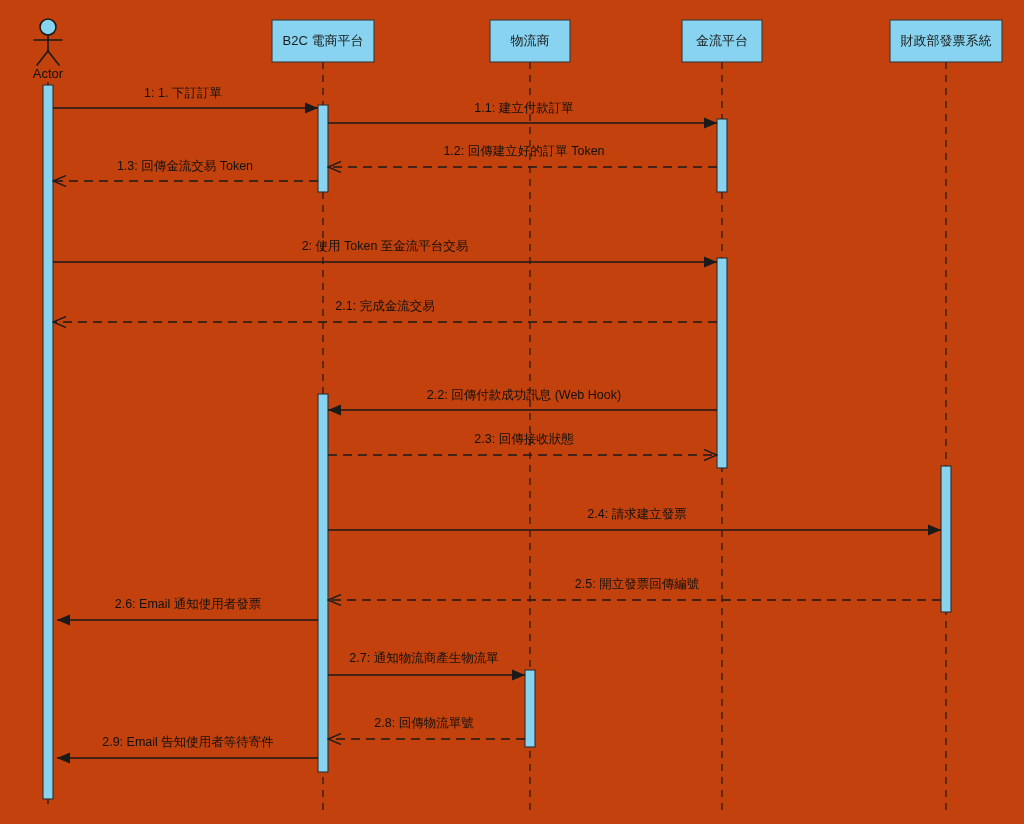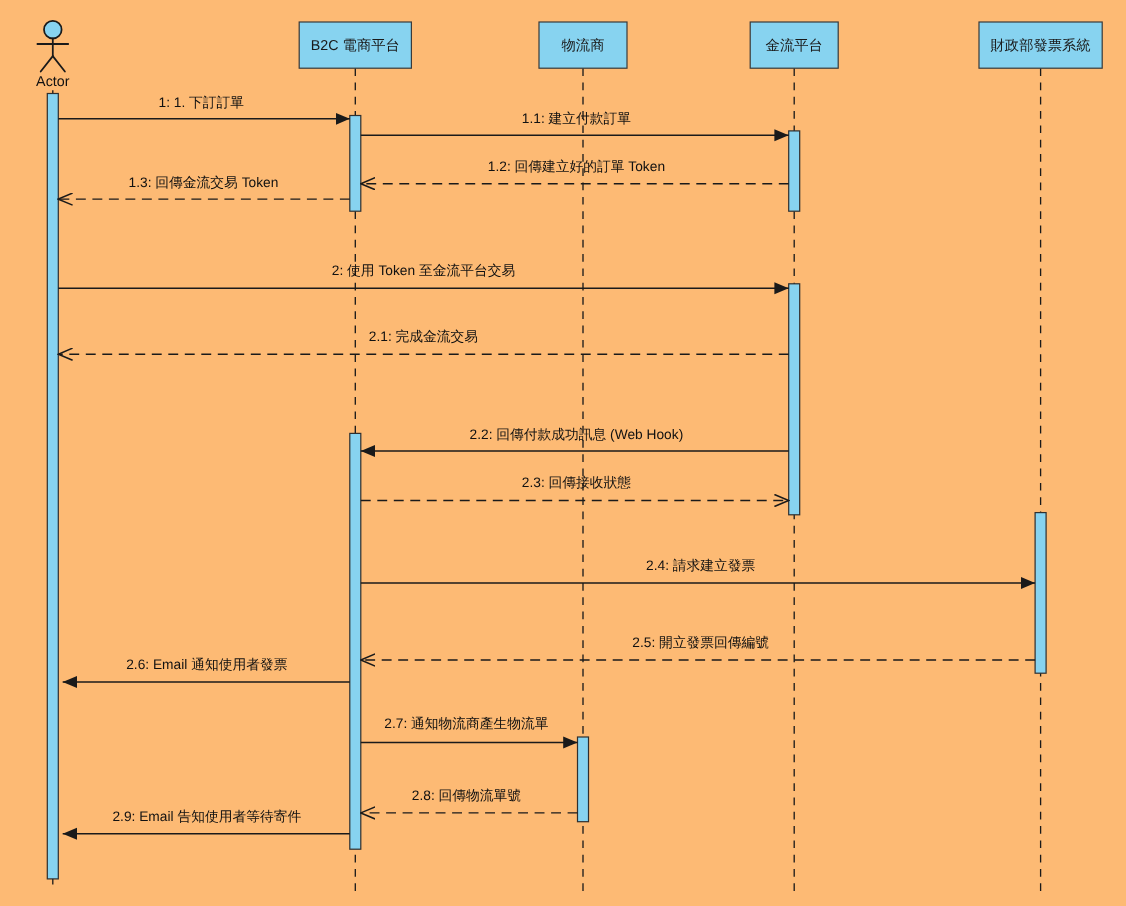--- a/index.html
+++ b/index.html
@@ -7,21 +7,21 @@
     padding: 0;
     background: #ffffff;
   }
   body {
     font-family: "Liberation Sans", "DejaVu Sans", sans-serif;
   }
   #canvas {
     position: relative;
     width: 1024px;
     height: 824px;
-    background: #fdba74;
+    background: #c2410c;
     overflow: hidden;
   }
   svg#diagram {
     position: absolute;
     left: 0;
     top: 0;
     width: 1024px;
     height: 824px;
   }
   .lifeline-box {

